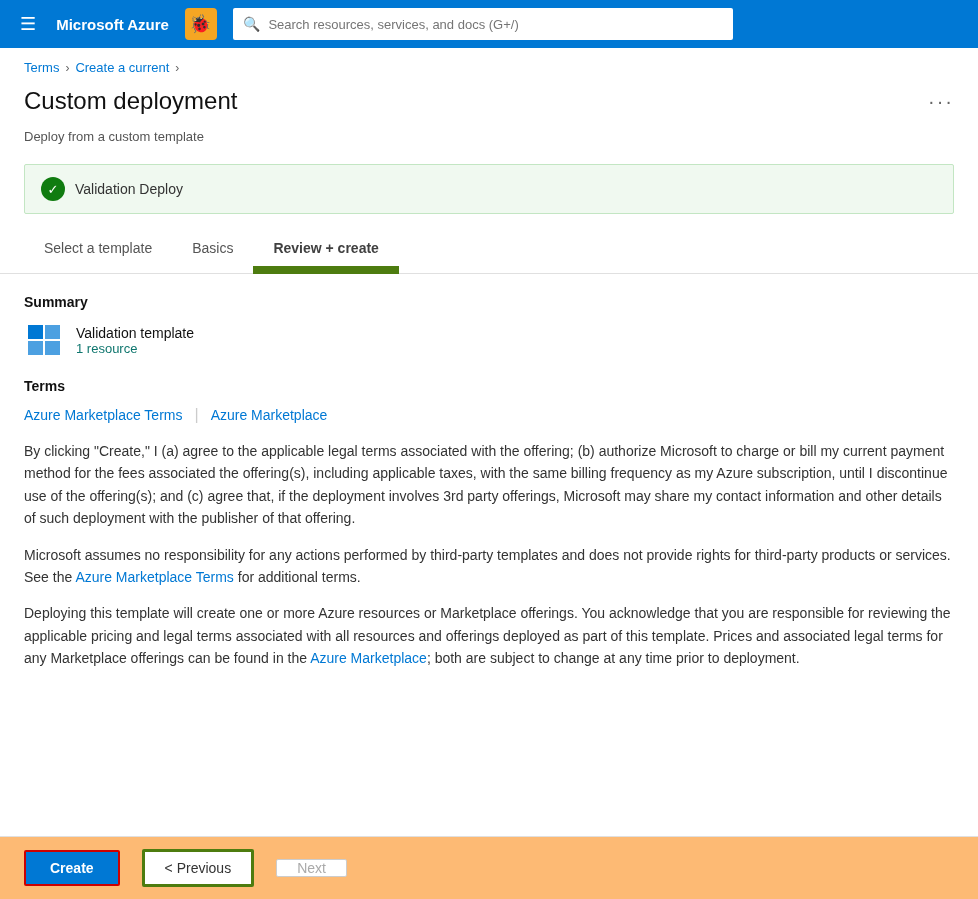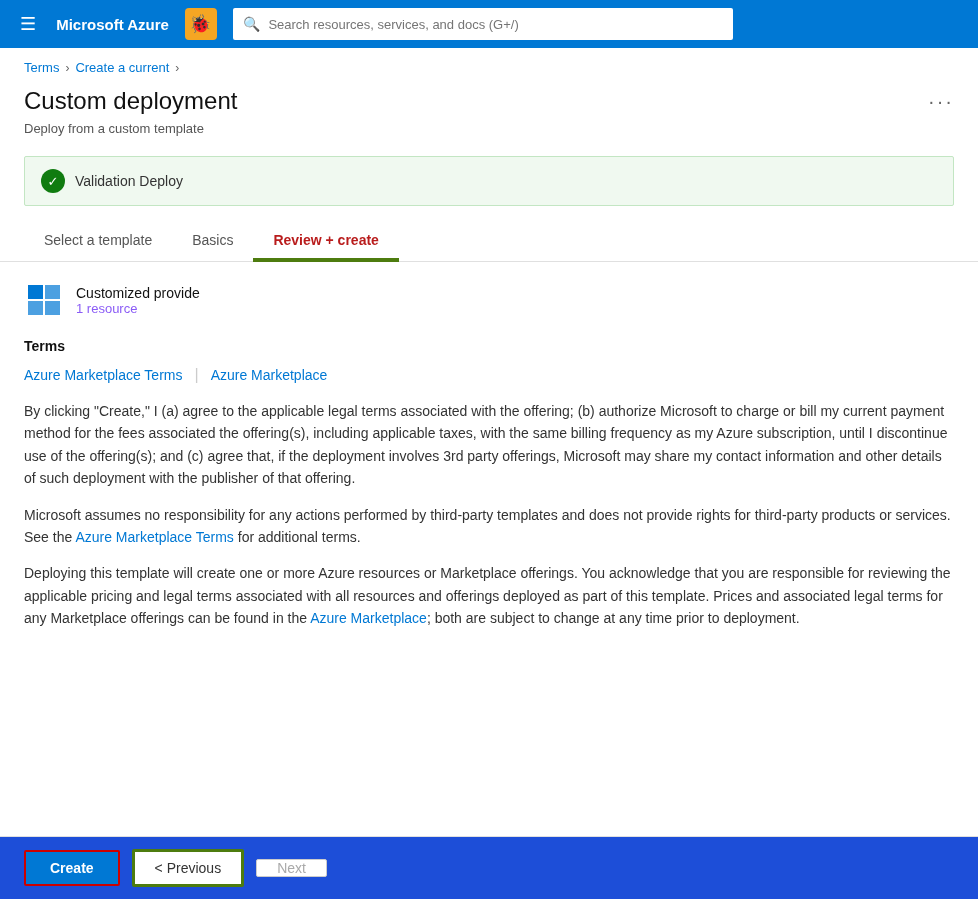--- a/index.html
+++ b/index.html
@@ -83,20 +83,21 @@
     .page-more {
       font-size: 20px;
       color: #666;
       cursor: pointer;
       letter-spacing: 2px;
     }
     .page-subtitle {
       padding: 2px 24px 12px 24px;
       font-size: 13px;
       color: #555;
+      margin-top: 8px;
     }
 
     
     .validation-banner {
       margin: 8px 24px 16px 24px;
       background: #f0f9f0;
       border: 1px solid #c3e6c3;
       border-radius: 2px;
       padding: 12px 16px;
       display: flex;
@@ -129,22 +130,22 @@
     }
     .tab {
       padding: 10px 20px;
       font-size: 14px;
       color: #555;
       cursor: pointer;
       border-bottom: 2px solid transparent;
       margin-bottom: -1px;
     }
     .tab.active {
-      color: #b91c1c;
-      border-bottom: 4px solid #4d7c0f;
+      color: #404040;
+      border-bottom: 8px solid #4d7c0f;
       font-weight: 600;
     }
 
     
     .main-content {
       padding: 20px 24px;
     }
 
     
     .section-title {
@@ -178,21 +179,21 @@
       opacity: 0.7;
     }
     .template-grid-icon .cell:first-child { opacity: 1; }
     .summary-text-title {
       font-size: 14px;
       color: #111;
       font-weight: 400;
     }
     .summary-text-sub {
       font-size: 13px;
-      color: #8b5cf6;
+      color: #0f766e;
     }
 
     
     .terms-section {
       margin-top: 20px;
     }
     .terms-links {
       display: flex;
       align-items: center;
       gap: 0;
@@ -219,26 +220,26 @@
       color: #0078d4;
       text-decoration: none;
     }
 
     
     .bottom-bar {
       position: fixed;
       bottom: 0;
       left: 0;
       right: 0;
-      background: #1d4ed8;
+      background: #fdba74;
       border-top: 1px solid #e0e0e0;
       padding: 12px 24px;
       display: flex;
       align-items: center;
-      gap: 12px;
+      gap: 22px;
     }
     .btn-create {
       background: #0078d4;
       color: #fff;
       border: 2px solid #cc0000;
       padding: 8px 24px;
       font-size: 14px;
       cursor: pointer;
       font-weight: 600;
       border-radius: 2px;
@@ -304,31 +305,32 @@
 
 <div class="tabs">
   <div class="tab">Select a template</div>
   <div class="tab">Basics</div>
   <div class="tab active">Review + create</div>
 </div>
 
 <div class="scroll-area">
   <div class="main-content">
 
+    <div class="section-title">Summary</div>
     <div class="summary-item">
       <div class="summary-icon">
         <div class="template-grid-icon">
           <div class="cell"></div>
           <div class="cell"></div>
           <div class="cell"></div>
           <div class="cell"></div>
         </div>
       </div>
       <div>
-        <div class="summary-text-title">Customized provide</div>
+        <div class="summary-text-title">Validation template</div>
         <div class="summary-text-sub">1 resource</div>
       </div>
     </div>
 
     <div class="terms-section">
       <div class="section-title">Terms</div>
       <div class="terms-links">
         <a class="terms-link">Azure Marketplace Terms</a>
         <span class="terms-divider">|</span>
         <a class="terms-link">Azure Marketplace</a>

